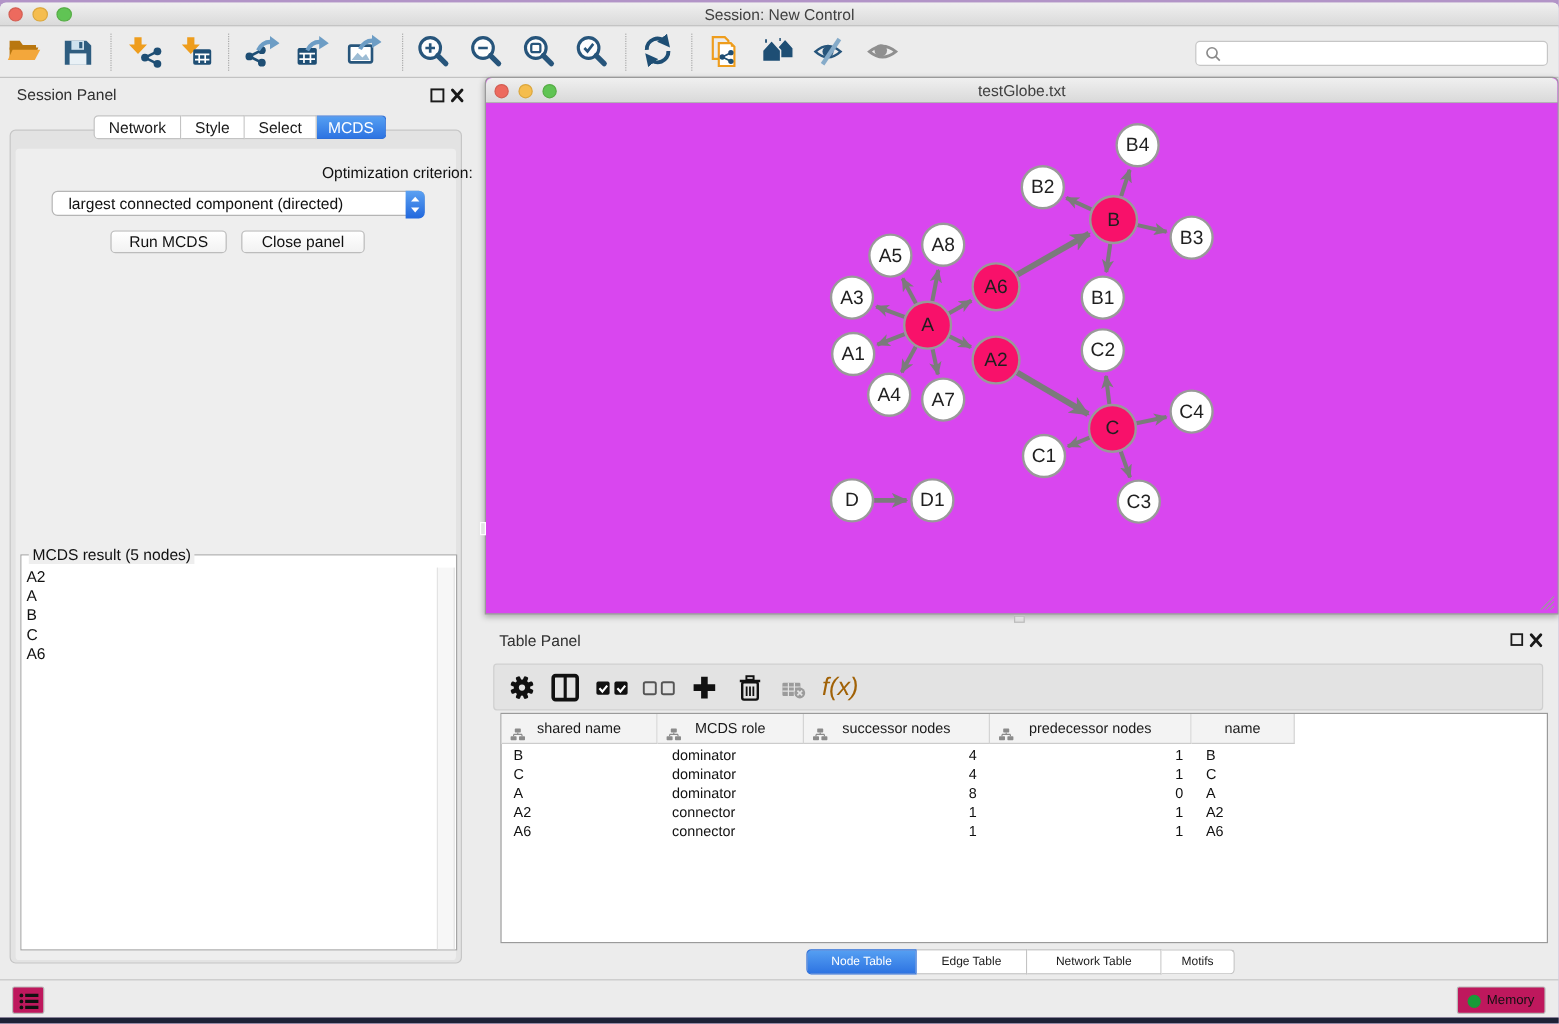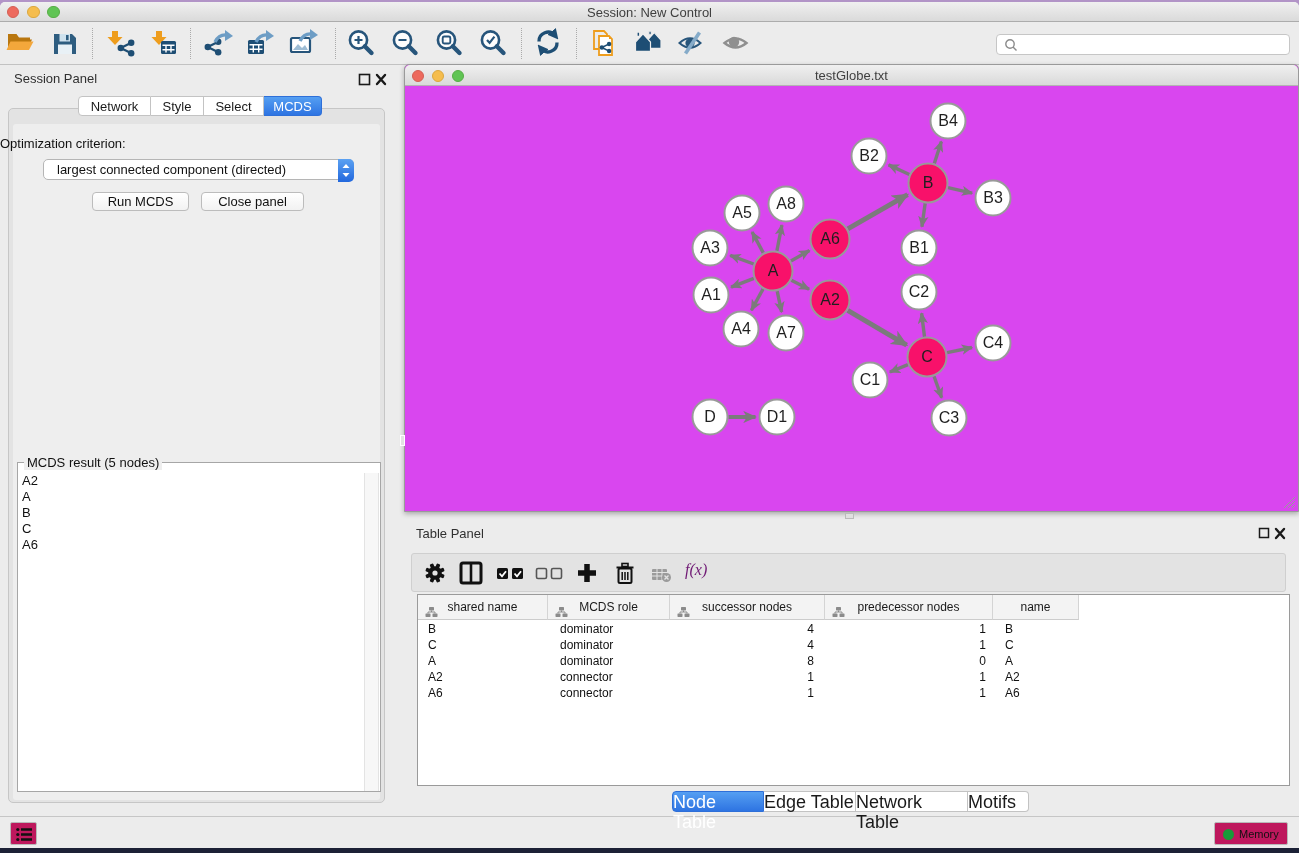--- a/index.html
+++ b/index.html
@@ -26,21 +26,21 @@
 .scrolltrack{position:absolute;background:#f7f7f7;border-left:1px solid #e3e3e3;border-right:1px solid #e3e3e3}
 .listitem{font-size:13px;color:#111;padding-left:4px;height:16px;line-height:16px}
 .netwin{position:absolute;left:404px;top:62px;width:895px;height:448px;border:1px solid #9a9a9a;border-radius:5px 5px 0 0;background:#d946ef;box-shadow:0 2px 5px rgba(0,0,0,.28)}
 .net-tb{position:absolute;left:0;top:0;width:100%;height:21px;background:linear-gradient(#f0f0f0,#d9d9d9);border-bottom:1px solid #b3b3b3;border-radius:5px 5px 0 0}
 .tp-title{position:absolute;left:416px;top:524px;font-size:13px;color:#303030}
 .tp-toolbar{position:absolute;left:411px;top:551px;width:875px;height:39px;background:#e3e3e3;border:1px solid #cfcfcf;border-radius:3px}
 .table{position:absolute;left:417px;top:592px;width:873px;height:192px;background:#fff;border:1px solid #9a9a9a}
 .th{position:absolute;top:0;height:25px;background:#f3f3f3;border-right:1px solid #d4d4d4;border-bottom:1px solid #cccccc;font-size:12px;color:#1a1a1a;text-align:center;line-height:25px}
 .td{position:absolute;font-size:12px;color:#111;height:16px;line-height:16px}
 .btabs{position:absolute;top:789px;height:21px;display:flex;left:672px;z-index:5}
-.btab{font-size:18px;color:#1a1a1a;background:#fff;border:1px solid #c3c3c3;border-left:none;line-height:20px;text-align:left}
+.btab{font-size:10px;color:#1a1a1a;background:#fff;border:1px solid #c3c3c3;border-left:none;line-height:20px;text-align:center}
 .btab.first{border-left:1px solid #c3c3c3;border-radius:4px 0 0 4px}
 .btab.last{border-radius:0 4px 4px 0}
 .btab.sel{background:linear-gradient(#559ff2,#2e74e2);color:#fff;border-color:#2e6fd8}
 .statusline{position:absolute;left:0;top:814px;width:100%;border-top:1px solid #c6c6c6}
 .sbtn{position:absolute;background:#be185d;border:1px solid #b9b9b9;border-radius:2px}
 .navy{position:absolute;left:0;top:848px;width:1299px;height:5px;background:#1c2136}
 </style></head>
 <body>
 <div class="win">
 <div class="titlebar">
@@ -178,21 +178,21 @@
     </svg>
 <div class="tabs" style="left:78px">
       <div class="tab first" style="width:73px;padding:0">Network</div>
       <div class="tab" style="width:53px;padding:0">Style</div>
       <div class="tab" style="width:60px;padding:0">Select</div>
       <div class="tab last sel" style="width:58px;padding:0">MCDS</div>
     </div>
 <div class="cp-box">
       <div class="cp-inner"></div>
     </div>
-<div class="abs" style="left:0;top:134px;width:394px;text-align:left;font-size:13px;color:#111">Optimization criterion:</div>
+<div class="abs" style="left:0;top:134px;width:394px;text-align:right;font-size:13px;color:#111">Optimization criterion:</div>
 <div class="abs" style="left:43px;top:157px;width:311px;height:21px;background:#fff;border:1px solid #b5b5b5;border-radius:5px">
       <div style="position:absolute;left:13px;top:0;width:281px;line-height:19px;font-size:13px;color:#111;white-space:nowrap">largest connected component (directed)</div>
       <div style="position:absolute;right:-1px;top:-1px;width:16px;height:23px;background:linear-gradient(#5ba1f2,#2268dd);border-radius:0 5px 5px 0"><svg width="16" height="23" viewBox="0 0 16 23">
           <path d="M4.5,9 L8,5 L11.5,9 z" fill="#fff"></path>
           <path d="M4.5,14 L8,18 L11.5,14 z" fill="#fff"></path>
         </svg></div>
     </div>
 <div class="btn" style="left:92px;top:190px;width:97px;height:19px;line-height:17px">Run MCDS</div>
 <div class="btn" style="left:201px;top:190px;width:103px;height:19px;line-height:17px">Close panel</div>
 <div class="grpbox" style="left:17px;top:460px;width:364px;height:330px">
@@ -334,21 +334,21 @@
     </svg>
 <svg class="abs" style="left:651px;top:563px" width="21" height="19" viewBox="0 0 21 19">
       <rect x="1" y="4" width="15" height="11" rx="1" fill="#9b9b9b"></rect>
       <line x1="1" y1="7.5" x2="16" y2="7.5" stroke="#e3e3e3" stroke-width="1"></line>
       <line x1="1" y1="11" x2="16" y2="11" stroke="#e3e3e3" stroke-width="1"></line>
       <line x1="6" y1="4" x2="6" y2="15" stroke="#e3e3e3" stroke-width="1"></line>
       <line x1="11" y1="4" x2="11" y2="15" stroke="#e3e3e3" stroke-width="1"></line>
       <circle cx="15.5" cy="12.5" r="4.5" fill="#9b9b9b"></circle>
       <path d="M13.5,10.5 l4,4 M17.5,10.5 l-4,4" stroke="#e3e3e3" stroke-width="1.4"></path>
     </svg>
-<div class="abs" style="left:685px;top:559px;width:44px;font-family:Liberation Serif, serif;font-style:italic;font-size:16px;color:#701a75">f(x)</div>
+<div class="abs" style="left:685px;top:559px;width:44px;font-family:Liberation Sans, sans-serif;font-style:italic;font-size:21px;color:#a16207">f(x)</div>
 <div class="table">
       <div class="th" style="left:0px;width:130px"><span style="position:absolute;left:7px;top:6px"><svg width="13" height="12" viewBox="0 0 13 12" style="vertical-align:-1px">
             <rect x="4" y="1" width="5" height="3.4" rx="0.6" fill="#8b8b8b"></rect>
             <rect x="0.5" y="7.5" width="5" height="3.4" rx="0.6" fill="#8b8b8b"></rect>
             <rect x="7.5" y="7.5" width="5" height="3.4" rx="0.6" fill="#8b8b8b"></rect>
             <path d="M6.5,4.5 V6 M3,6 H10 M3,6 V7.5 M10,6 V7.5" stroke="#8b8b8b" stroke-width="1" fill="none"></path>
           </svg></span>shared name</div>
       <div class="th" style="left:130px;width:122px"><span style="position:absolute;left:7px;top:6px"><svg width="13" height="12" viewBox="0 0 13 12" style="vertical-align:-1px">
             <rect x="4" y="1" width="5" height="3.4" rx="0.6" fill="#8b8b8b"></rect>
             <rect x="0.5" y="7.5" width="5" height="3.4" rx="0.6" fill="#8b8b8b"></rect>

